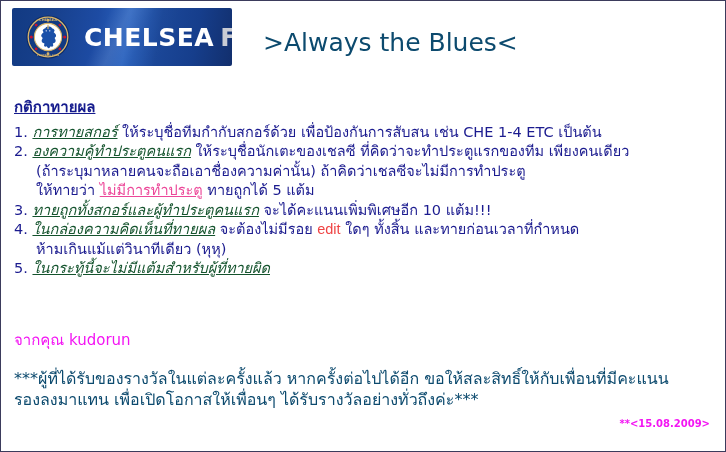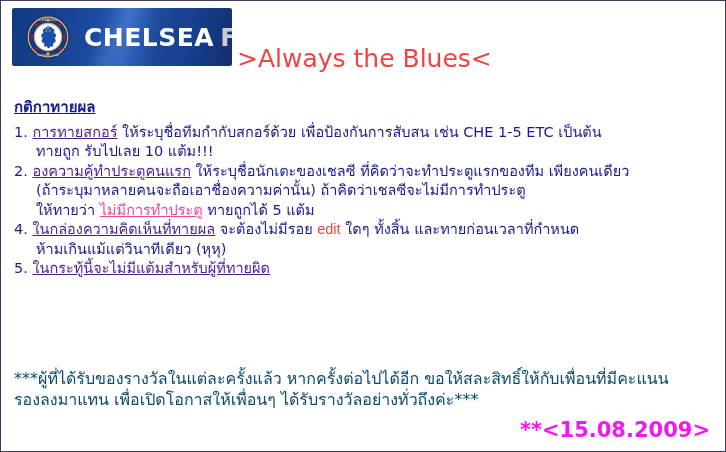--- a/index.html
+++ b/index.html
@@ -70,28 +70,27 @@
     letter-spacing: 0.5px;
     line-height: 1;
     white-space: nowrap;
   }
   .wm-chelsea { color: #ffffff; }
   .wm-fc { color: #c9ccd4; margin-left: 6px; }
 
   
   .headline {
     position: absolute;
-    left: 237px;
+    left: 263px;
     top: 30px;
     font-family: "DejaVu Sans", "Liberation Sans", sans-serif;
     font-size: 25px;
-    color: #ef4444;
+    color: #0c4a6e;
     white-space: nowrap;
     line-height: 1;
-    margin-top: 16px;
   }
 
   
   .body-block {
     position: absolute;
     left: 14px;
     top: 98px;
     width: 700px;
     font-family: "DejaVu Sans", "Liberation Sans", sans-serif;
     font-size: 14.5px;
@@ -113,22 +112,23 @@
     margin: 3px 0 0 0;
     padding: 0;
   }
   ol.rules > li {
     margin: 0 0 0 0;
     padding: 0;
     white-space: nowrap;
   }
   .num { color: #1b1b8f; }
   .lnk {
-    color: #4c1d95;
+    color: #14532d;
     text-decoration: underline;
+    font-style: italic;
   }
   .lnk-green {
     color: #ec4899;
     text-decoration: underline;
   }
   .red { color: #ef4444; font-family: Liberation Sans, sans-serif; }
   .cont {
     display: block;
     padding-left: 22px;
   }
@@ -156,21 +156,21 @@
     color: #0c4a6e;
     white-space: nowrap;
   }
 
   
   .datestamp {
     position: absolute;
     right: 16px;
     top: 418px;
     font-family: "DejaVu Sans", "Liberation Sans", sans-serif;
-    font-size: 21px;
+    font-size: 10px;
     font-weight: bold;
     color: #f315f3;
     white-space: nowrap;
   }
 </style>
 </head>
 <body>
 
 <div id="page">
 
@@ -217,46 +217,50 @@
   <div class="body-block">
 
     <div>
       <span class="rule-title">กติกาทายผล</span>
     </div>
 
     <ol class="rules">
 
       <li>
         <span class="num">1.</span>
-        <span class="lnk">การทายสกอร์</span><span> ให้ระบุชื่อทีมกำกับสกอร์ด้วย เพื่อป้องกันการสับสน เช่น CHE 1-5 ETC เป็นต้น</span>
-        <span class="cont">ทายถูก รับไปเลย 10 แต้ม!!!</span>
+        <span class="lnk">การทายสกอร์</span><span> ให้ระบุชื่อทีมกำกับสกอร์ด้วย เพื่อป้องกันการสับสน เช่น CHE 1-4 ETC เป็นต้น</span>
       </li>
 
       <li>
         <span class="num">2.</span>
         <span class="lnk">องความคู้ทำประตูคนแรก</span><span> ให้ระบุชื่อนักเตะของเชลซี ที่คิดว่าจะทำประตูแรกของทีม เพียงคนเดียว</span>
         <span class="cont">(ถ้าระบุมาหลายคนจะถือเอาชื่องความค่านั้น) ถ้าคิดว่าเชลซีจะไม่มีการทำประตู</span>
         <span class="cont"><span>ให้ทายว่า </span><span class="lnk-green">ไม่มีการทำประตู</span><span> ทายถูกได้ 5 แต้ม</span></span>
       </li>
 
+      <li>
+        <span class="num">3.</span>
+        <span class="lnk">ทายถูกทั้งสกอร์และผู้ทำประตูคนแรก</span><span> จะได้คะแนนเพิ่มพิเศษอีก 10 แต้ม!!!</span>
+      </li>
 
       <li>
         <span class="num">4.</span>
         <span class="lnk">ในกล่องความคิดเห็นที่ทายผล</span><span> จะต้องไม่มีรอย </span><span class="red">edit</span><span> ใดๆ ทั้งสิ้น และทายก่อนเวลาที่กำหนด</span>
         <span class="cont">ห้ามเกินแม้แต่วินาทีเดียว (หุหุ)</span>
       </li>
 
       <li>
         <span class="num">5.</span>
         <span class="lnk">ในกระทู้นี้จะไม่มีแต้มสำหรับผู้ที่ทายผิด</span><span></span>
       </li>
 
     </ol>
   </div>
 
+  <div class="signature">จากคุณ kudorun</div>
 
   <div class="footnote">
     <div>***ผู้ที่ได้รับของรางวัลในแต่ละครั้งแล้ว หากครั้งต่อไปได้อีก ขอให้สละสิทธิ์ให้กับเพื่อนที่มีคะแนน</div>
     <div>รองลงมาแทน เพื่อเปิดโอกาสให้เพื่อนๆ ได้รับรางวัลอย่างทั่วถึงค่ะ***</div>
   </div>
 
   <div class="datestamp">**&lt;15.08.2009&gt;</div>
 
 </div>
 

